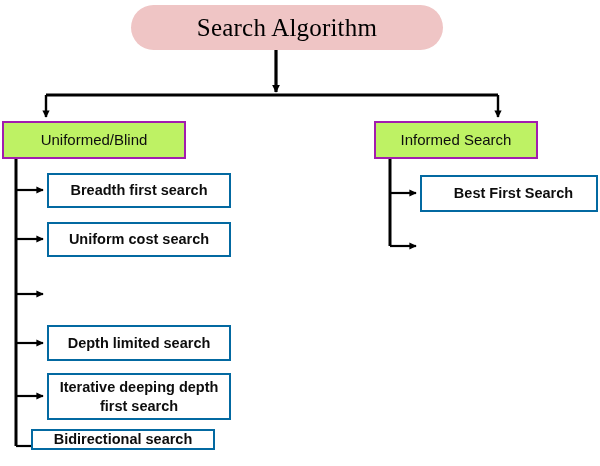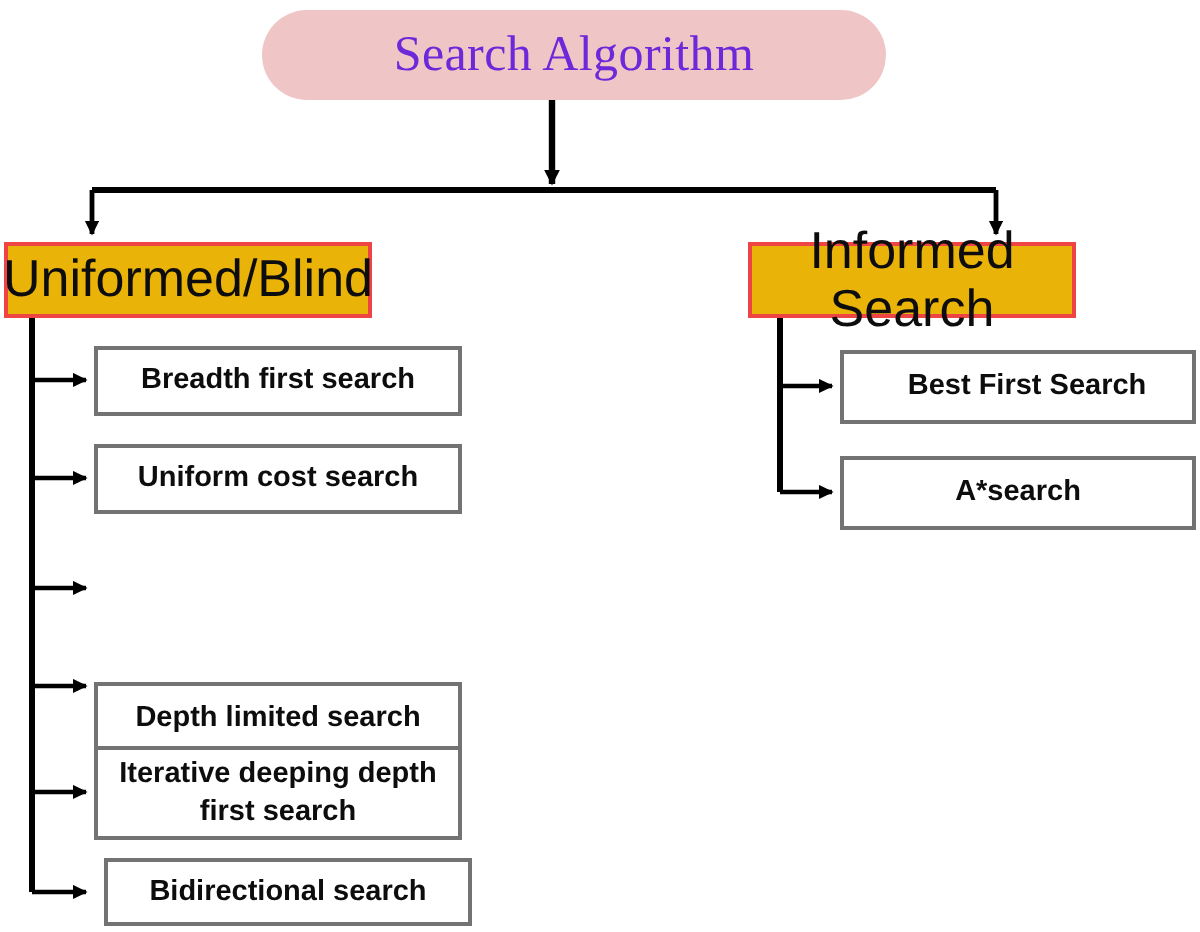--- a/index.html
+++ b/index.html
@@ -31,34 +31,34 @@
     justify-content: center;
     text-align: center;
     line-height: 1.12;
   }
   .root-node {
     background: #efc5c5;
     border-radius: 24px;
     font-family: "Liberation Serif", serif;
     font-size: 25px;
     font-weight: 400;
-    color: #6d28d9;
+    color: #000000;
     letter-spacing: 0.2px;
   }
   .cat-node {
-    background: #eab308;
-    border: 2px solid #ef4444;
+    background: #bef264;
+    border: 2px solid #a21caf;
     font-family: "Liberation Sans", sans-serif;
-    font-size: 26px;
+    font-size: 15px;
     font-weight: 400;
     color: #0d0d0d;
   }
   .leaf-node {
     background: #ffffff;
-    border: 2px solid #737373;
+    border: 2px solid #0369a1;
     font-family: "Liberation Sans", sans-serif;
     font-size: 14.5px;
     font-weight: bold;
     color: #0d0d0d;
     padding: 0 6px;
   }
   .leaf-node.two-line {
     line-height: 1.25;
   }
 </style>
@@ -130,33 +130,30 @@
 
   <div class="node leaf-node" style="left:47px; top:173px; width:184px; height:35px;">
     <span>Breadth first search</span>
   </div>
 
   <div class="node leaf-node" style="left:47px; top:222px; width:184px; height:35px;text-align:right;">
     <span>Uniform cost search</span>
   </div>
 
 
-  <div class="node leaf-node" style="left:47px; top:325px; width:184px; height:36px;margin-top:16px;">
+  <div class="node leaf-node" style="left:47px; top:325px; width:184px; height:36px;">
     <span>Depth limited search</span>
   </div>
 
   <div class="node leaf-node two-line" style="left:47px; top:373px; width:184px; height:47px;">
     <span>Iterative deeping depth first search</span>
   </div>
 
-  <div class="node leaf-node" style="left:52px; top:429px; width:184px; height:34px;align-items:center;">
+  <div class="node leaf-node" style="left:31px; top:429px; width:184px; height:21px;align-items:center;">
     <span>Bidirectional search</span>
   </div>
 
   <div class="node leaf-node" style="left:420px; top:175px; width:178px; height:37px;padding-left:15px;">
     <span>Best First Search</span>
   </div>
 
-  <div class="node leaf-node" style="left:420px; top:228px; width:178px; height:37px;">
-    <span>A*search</span>
-  </div>
 
 </div>
 
 </body></html>

